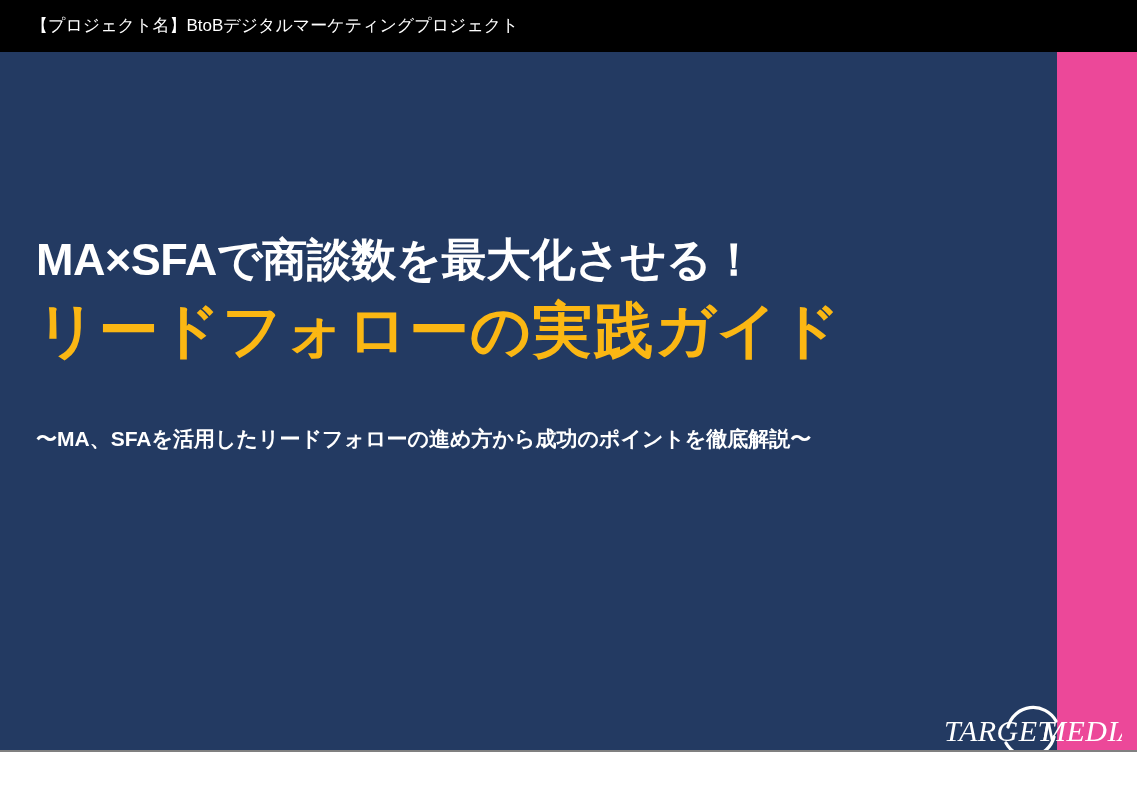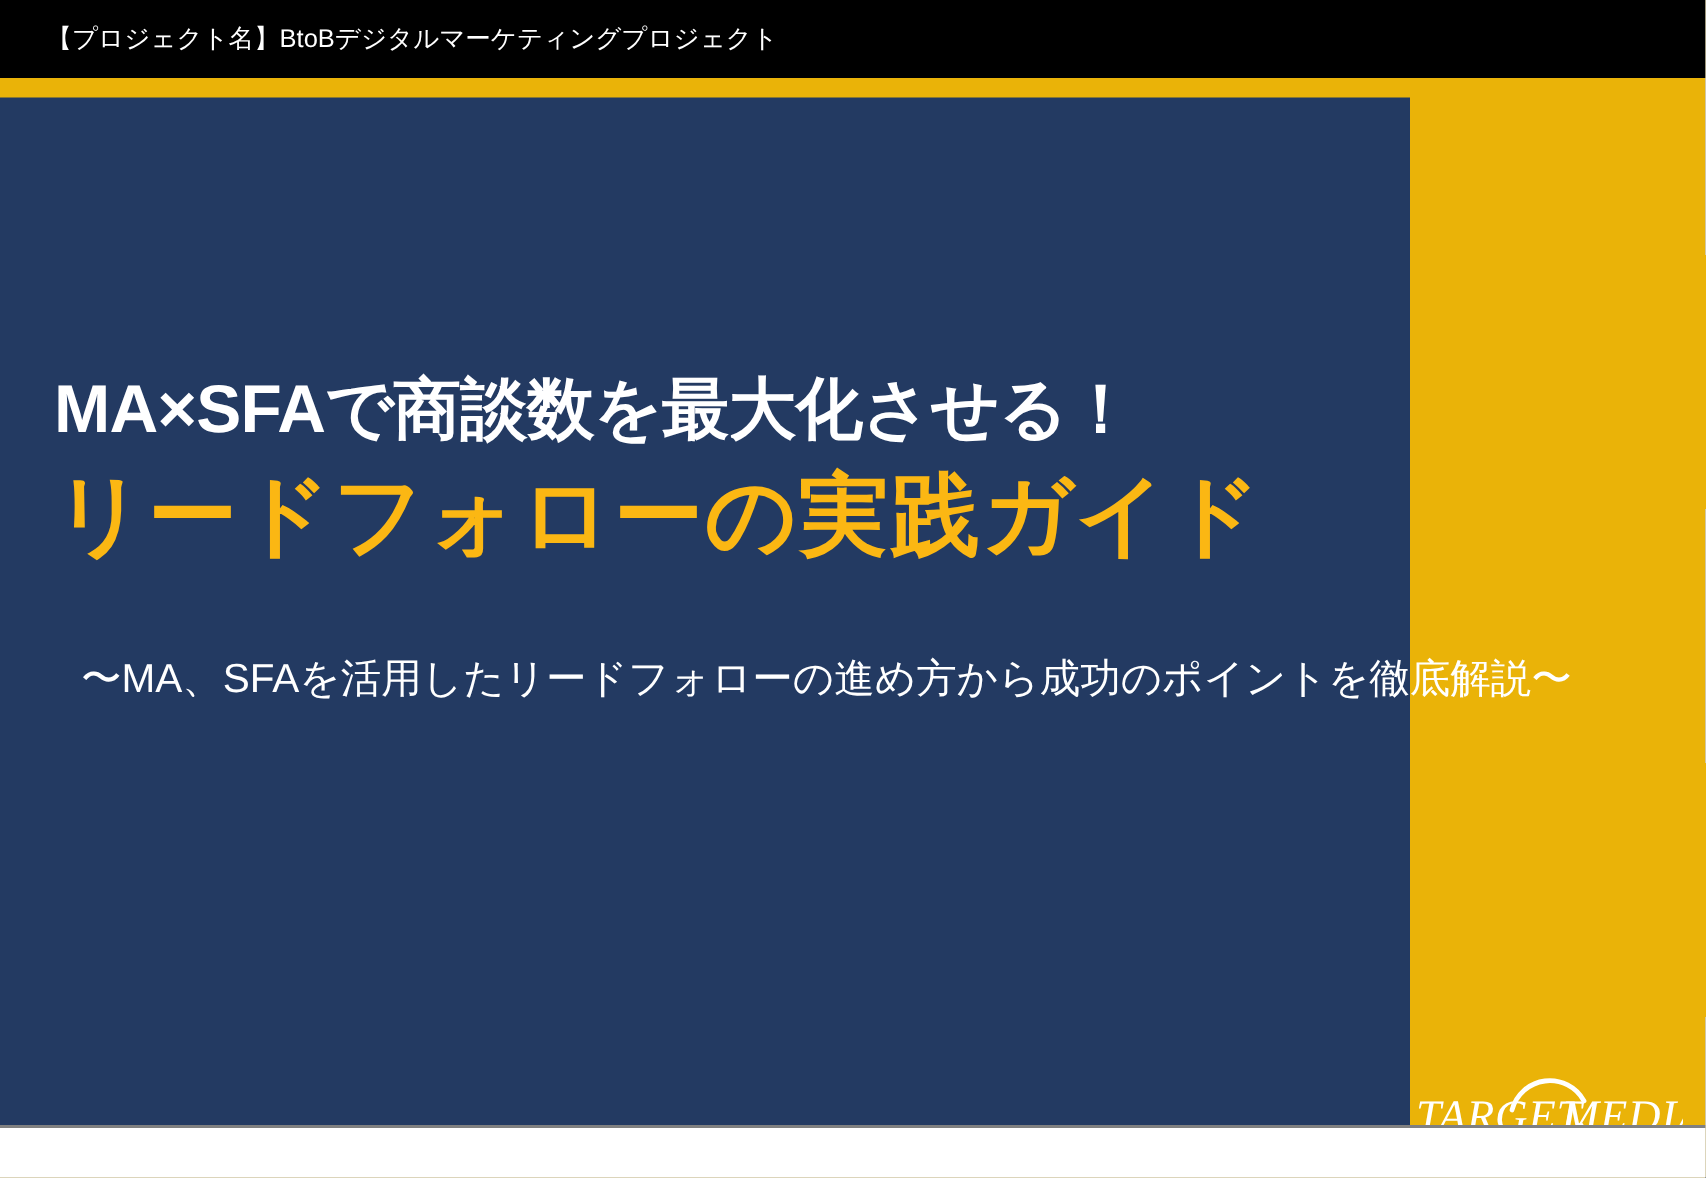--- a/index.html
+++ b/index.html
@@ -8,21 +8,21 @@
     width:1137px; height:785px;
     background:#ffffff;
     font-family:"Liberation Sans", "DejaVu Sans", sans-serif;
     overflow:hidden;
   }
 
   .slide {
     position:relative;
     width:1137px;
     height:785px;
-    background:#eab308;
+    background:#ec4899;
   }
 
   
   .header-band {
     position:absolute;
     left:0; top:0;
     width:1137px; height:52px;
     background:#000000;
   }
   .header-title {
@@ -32,22 +32,22 @@
     line-height:24px;
     color:#ffffff;
     letter-spacing:0px;
     white-space:nowrap;
     font-weight:400;
   }
 
   
   .body-area {
     position:absolute;
-    left:0; top:65px;
-    width:940px; height:698px;
+    left:0; top:52px;
+    width:1057px; height:698px;
     background:#233A62;
   }
 
   .title-block {
     position:absolute;
     left:36px;
     top:180px;
     width:1060px;
   }
 
@@ -67,27 +67,26 @@
     color:#FBB713;
     white-space:nowrap;
     letter-spacing:1px;
     margin-top:5px;
   }
 
   .subtitle {
     position:absolute;
     left:36px;
     top:368px;
-    font-size:27px;
+    font-size:21px;
     line-height:38px;
-    font-weight:400;
+    font-weight:700;
     color:#ffffff;
     white-space:nowrap;
     letter-spacing:0px;
-    margin-left:18px;
   }
 
   
   .logo {
     position:absolute;
     left:940px;
     top:645px;
     width:182px;
     height:68px;
   }

